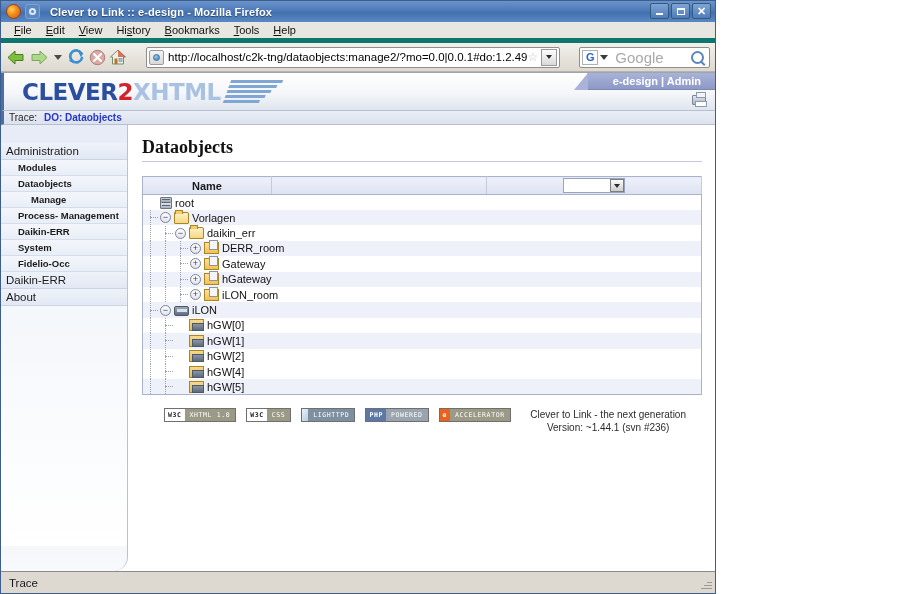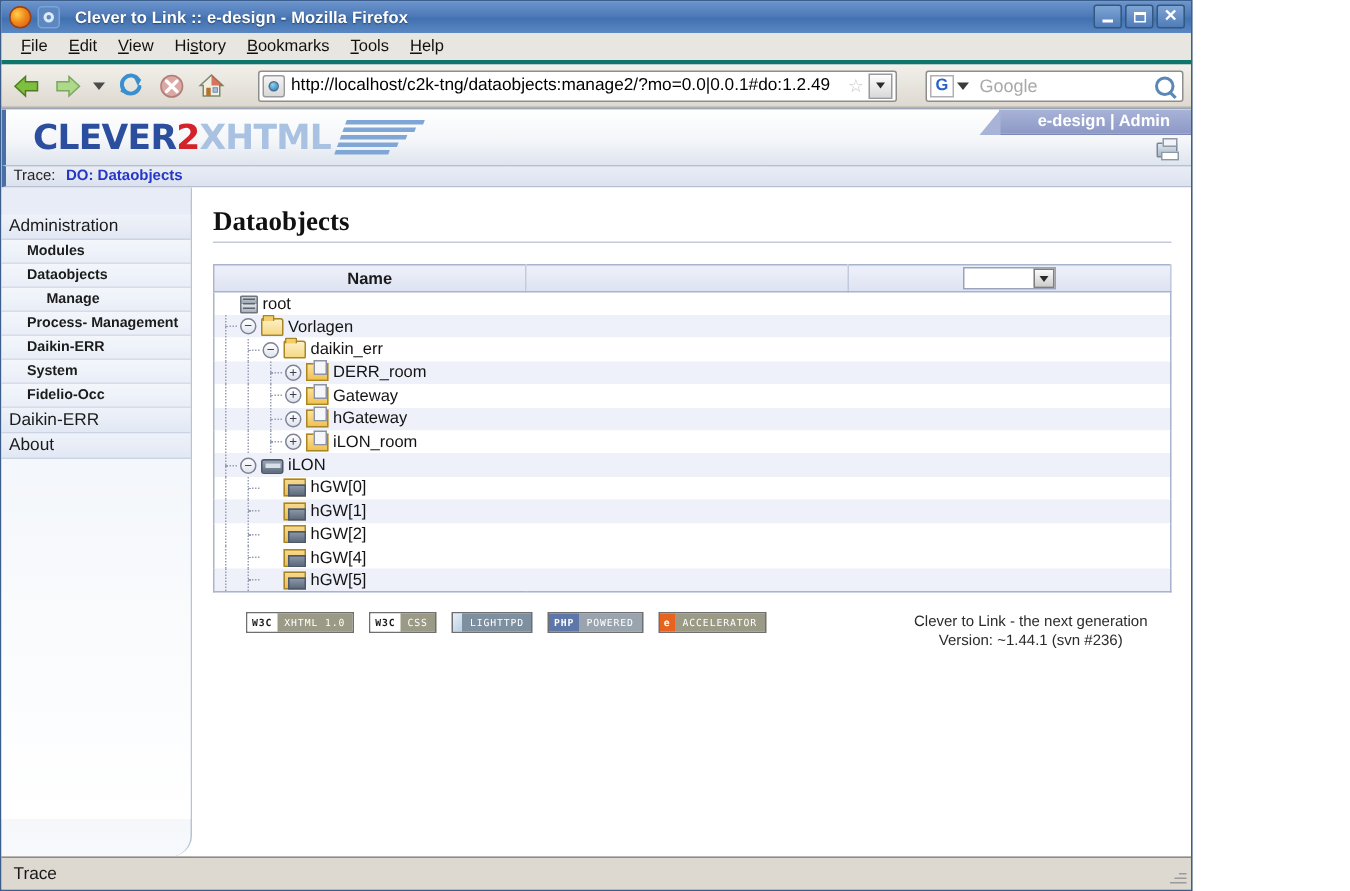--- a/index.html
+++ b/index.html
@@ -4,21 +4,21 @@
 <style>
   * { box-sizing: border-box; }
   html, body {
     margin: 0; padding: 0;
     width: 900px; height: 594px;
     overflow: hidden;
     font-family: "Liberation Sans", sans-serif;
     background: #ffffff;
   }
   .window {
-    width: 795px; height: 594px;
+    width: 716px; height: 594px;
     display: flex; flex-direction: column;
     background: #d6d2c8;
     border: 1px solid #3b5e8c;
   }
 
   
   .titlebar {
     height: 21px;
     background: linear-gradient(to bottom, #6b94cc 0%, #4e7ab8 45%, #4271b0 55%, #5a88c4 100%);
     display: flex; align-items: center;
@@ -64,21 +64,21 @@
     color: #ffffff; font-size: 9px; line-height: 1;
   }
   .tb-btn .glyph-min { width: 7px; height: 2px; background: #fff; margin-top: 5px; }
   .tb-btn .glyph-max { width: 8px; height: 7px; border: 1px solid #fff; border-top-width: 2px; }
   .tb-btn .glyph-close { font-size: 11px; font-weight: bold; line-height: 10px; }
 
   
   .menubar {
     height: 21px;
     background: #e8e6e0;
-    border-bottom: 3px solid #0f766e;
+    border-bottom: 5px solid #0f766e;
     display: flex; align-items: center;
     padding-left: 6px;
     flex: 0 0 auto;
   }
   .menuitem {
     font-size: 11px; color: #14110c;
     padding: 2px 7px;
     cursor: default;
   }
   .menuitem u { text-decoration: underline; }
@@ -149,21 +149,21 @@
   }
   .g-icon {
     width: 16px; height: 15px;
     border: 1px solid #b0b0b0;
     font-size: 11px; font-weight: bold;
     display: flex; align-items: center; justify-content: center;
     background: #fff;
     letter-spacing: 0;
   }
   .g-icon span:nth-child(1){color:#2a63c8;}
-  .search-ph { font-size: 12px; color: #a9a9a9; flex: 1 1 auto; margin-left: 5px; }
+  .search-ph { font-size: 15px; color: #a9a9a9; flex: 1 1 auto; margin-left: 5px; }
   .mag {
     width: 13px; height: 13px; margin-right: 3px;
     border: 2px solid #5b86b8; border-radius: 50%;
     position: relative;
   }
   .mag::after {
     content:''; position: absolute; width: 2px; height: 5px;
     background: #5b86b8; right: -2px; bottom: -4px; transform: rotate(-45deg);
   }
 

